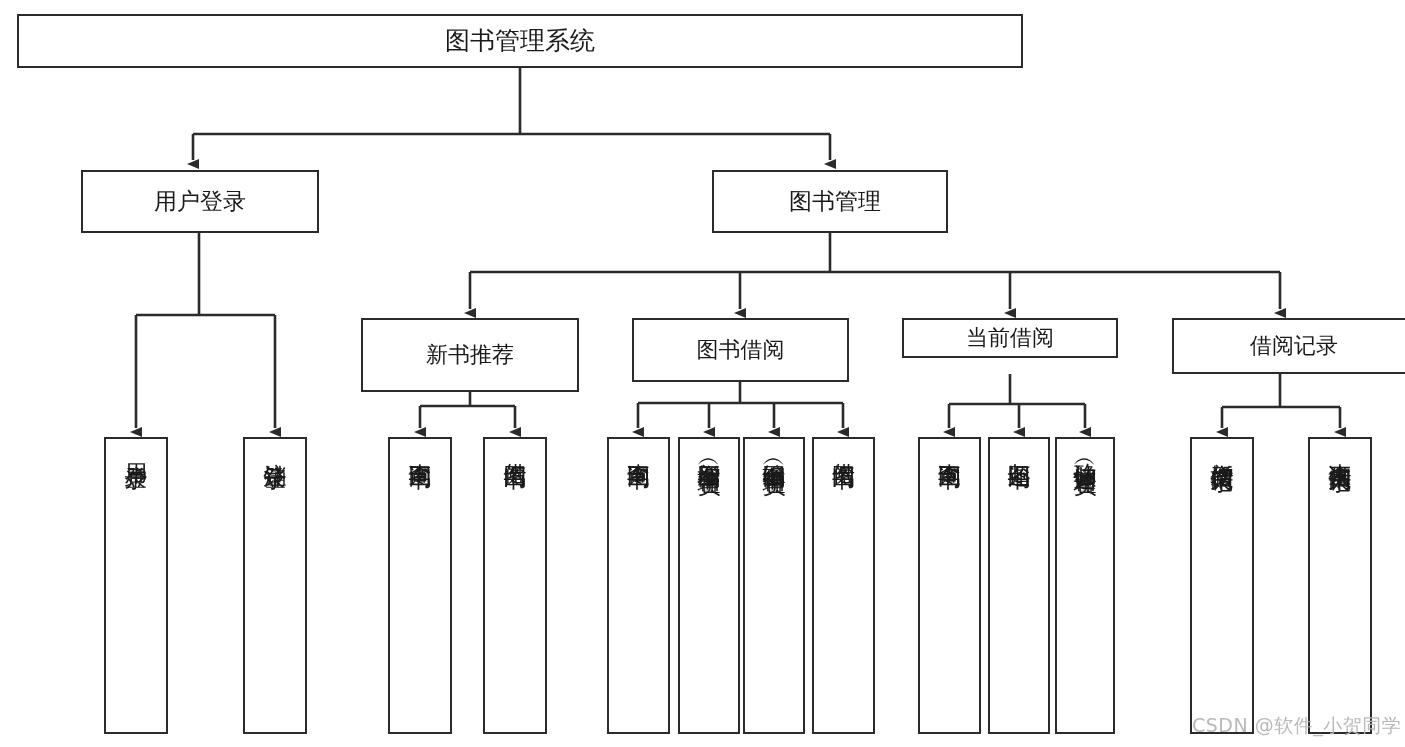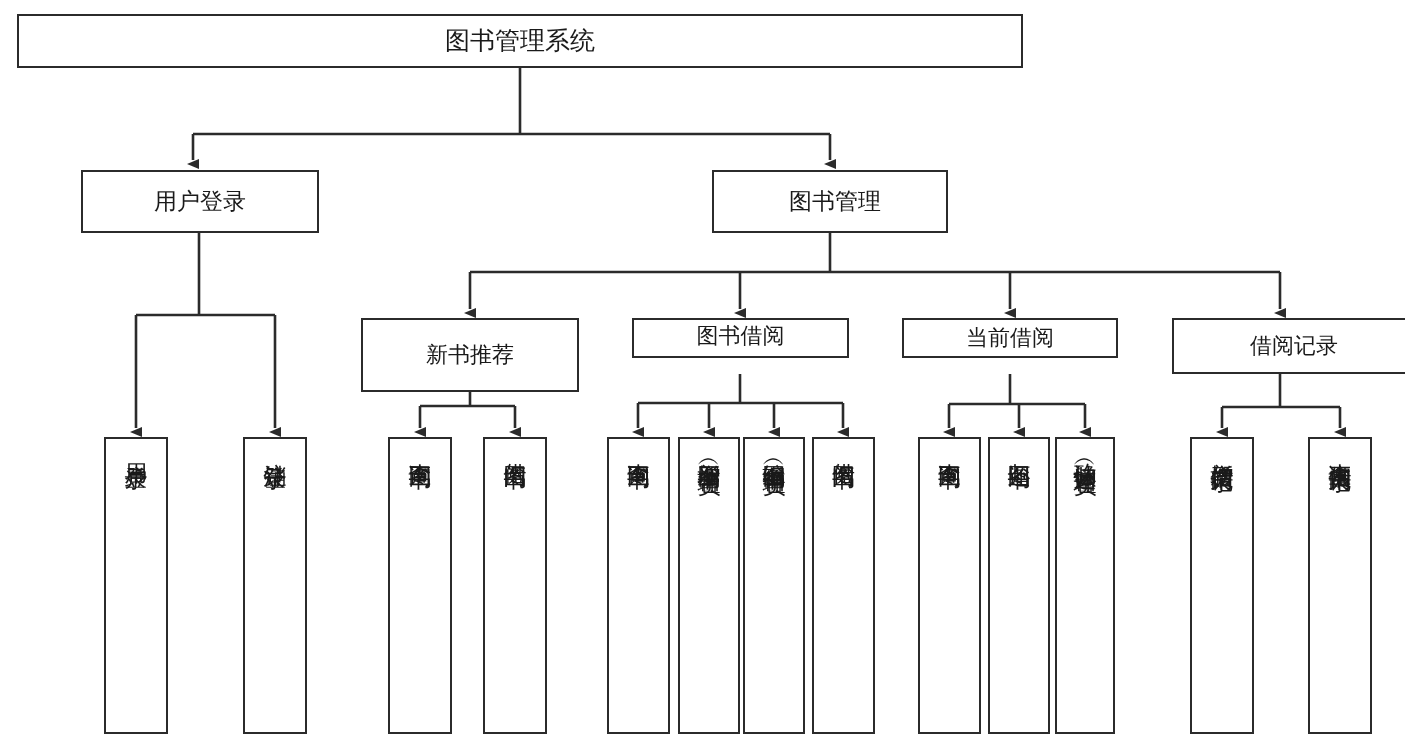--- a/index.html
+++ b/index.html
@@ -117,21 +117,21 @@
       </div>
       <div class="node-box lvl1" style="left: 81px; top: 170px; width: 238px; height: 63px;">
         <span class="node-label">用户登录</span>
       </div>
       <div class="node-box lvl1" style="left: 712px; top: 170px; width: 236px; height: 63px; padding-left: 10px;">
         <span class="node-label">图书管理</span>
       </div>
       <div class="node-box lvl2" style="left: 361px; top: 318px; width: 218px; height: 74px;">
         <span class="node-label">新书推荐</span>
       </div>
-      <div class="node-box lvl2" style="left: 632px; top: 318px; width: 217px; height: 40px; font-family: Liberation Mono, monospace;">
+      <div class="node-box lvl2" style="left: 632px; top: 318px; width: 217px; height: 64px;">
         <span class="node-label">图书借阅</span>
       </div>
       <div class="node-box lvl2" style="left: 902px; top: 318px; width: 216px; height: 40px;">
         <span class="node-label">当前借阅</span>
       </div>
       <div class="node-box lvl2" style="left: 1172px; top: 318px; width: 244px; height: 56px;">
         <span class="node-label">借阅记录</span>
       </div>
       <div class="node-box lvl3 leaf" style="left: 104px; top: 437px; width: 64px; height: 297px;">
         <span class="node-label">用户登录</span>
@@ -167,14 +167,15 @@
         <span class="node-label">确认归还（管理员）</span>
       </div>
       <div class="node-box lvl3 leaf" style="left: 1190px; top: 437px; width: 64px; height: 297px;">
         <span class="node-label">新增借阅记录</span>
       </div>
       <div class="node-box lvl3 leaf" style="left: 1308px; top: 437px; width: 64px; height: 297px;">
         <span class="node-label">查询借阅记录</span>
       </div>
     </div>
 
+  <div class="watermark" style="left: 1192px; top: 713px;">CSDN @软件_小贺同学</div>
 
 </div>
 
 </body></html>

